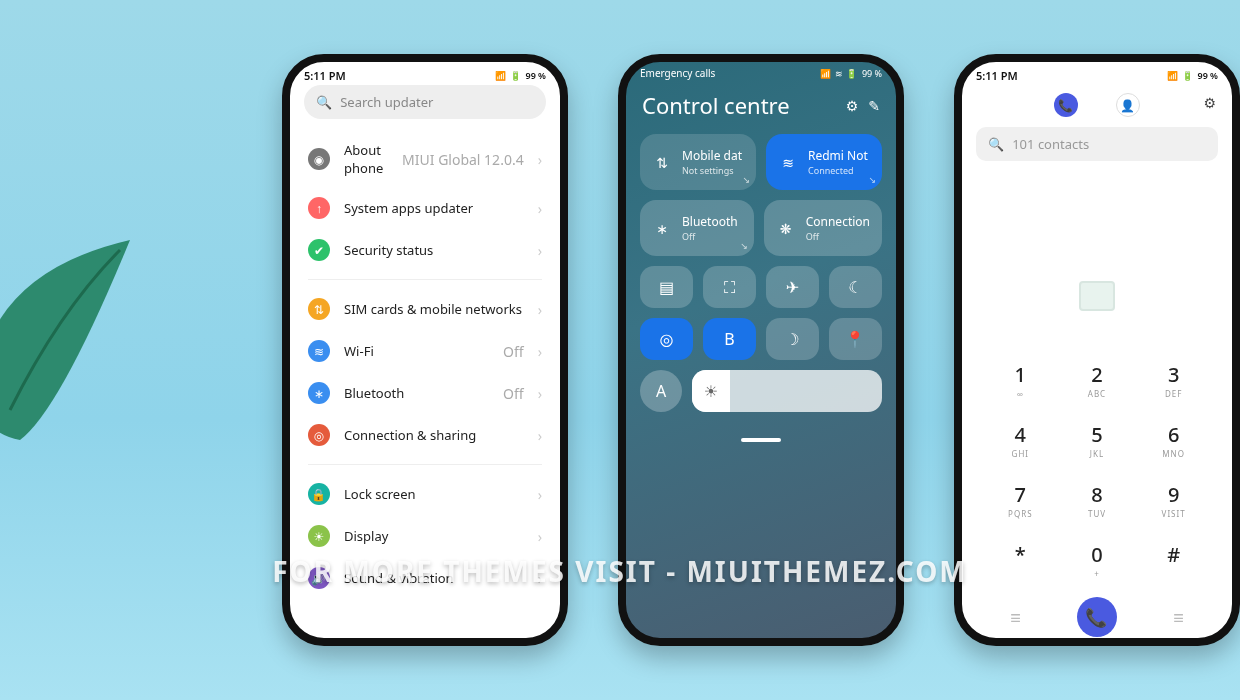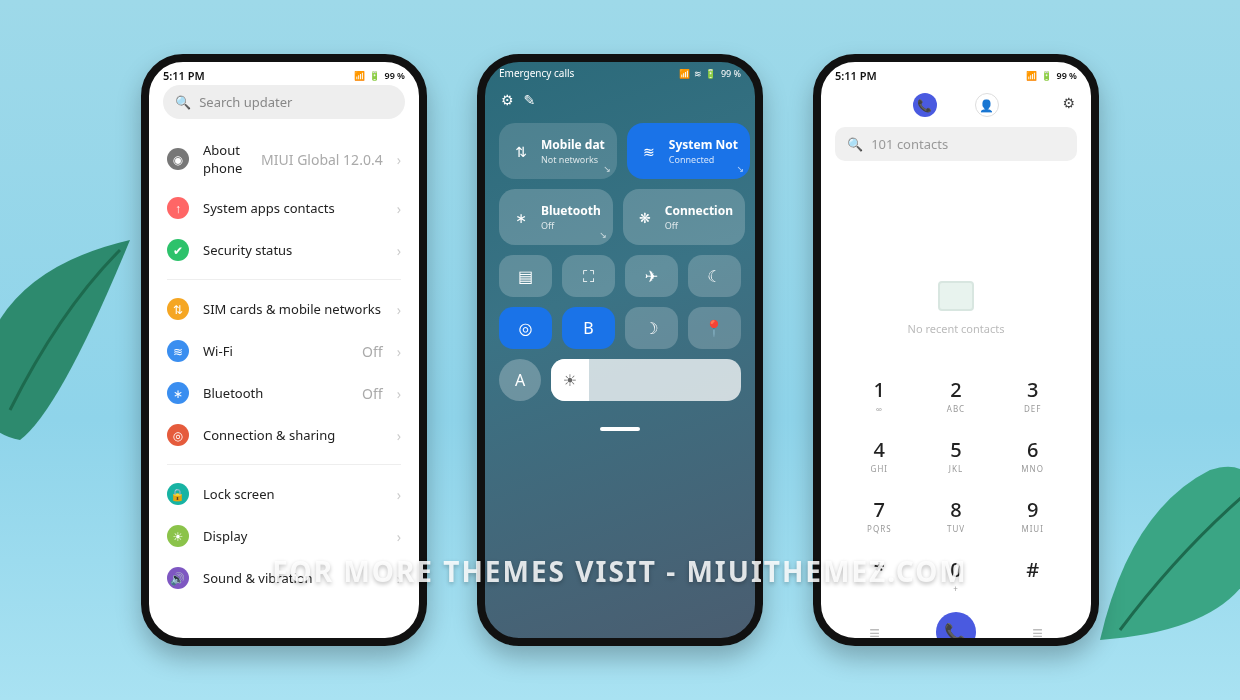--- a/index.html
+++ b/index.html
@@ -1,20 +1,20 @@
 <!DOCTYPE html>
 <html><head>
 <meta charset="utf-8">
 <style>
   * { box-sizing: border-box; margin: 0; padding: 0; }
   body { width: 1240px; height: 700px; background: linear-gradient(180deg, #9ed9e9 0%, #8fd4ea 60%, #a9e2f2 100%); position: relative; overflow: hidden; font-family: -apple-system, system-ui, sans-serif; }
   .leaf-left { position: absolute; left: -40px; top: 230px; width: 180px; height: 220px; }
   .leaf-right { position: absolute; right: -30px; bottom: 50px; width: 180px; height: 220px; }
   .watermark { position: absolute; left: 50%; top: 552px; transform: translateX(-50%); font-size: 28px; font-weight: 700; letter-spacing: 2px; color: rgba(255,255,255,0.85); text-shadow: 0 2px 4px rgba(0,0,0,0.25); white-space: nowrap; }
-  .phones { position: absolute; top: 54px; left: 0; right: 0; display: flex; justify-content: center; gap: 50px; }
+  .phones { position: absolute; top: 54px; left: 0; right: 0; display: flex; justify-content: flex-end; gap: 50px; }
   .phone { width: 286px; height: 592px; border-radius: 42px; border: 8px solid #111; background: #fff; overflow: hidden; position: relative; box-shadow: 0 12px 24px rgba(0,0,0,0.25); }
   .phone.dark { background: linear-gradient(160deg, #2b6a7a 0%, #3a7385 40%, #4a5d70 100%); }
   .statusbar { display: flex; justify-content: space-between; align-items: center; padding: 6px 14px 2px; font-size: 11px; font-weight: 600; color: #111; }
   .status-right { display: flex; gap: 4px; align-items: center; font-size: 9px; }
   
   .settings-title { font-size: 28px; font-weight: 400; color: #222; padding: 16px 20px 10px; }
   .searchbar { margin: 0 14px 12px; background: #eee; border-radius: 18px; display: flex; align-items: center; padding: 8px 12px; gap: 8px; color: #888; font-size: 13px; }
   .settings-list { padding: 0 14px; }
   .sitem { display: flex; align-items: center; gap: 14px; padding: 10px 4px; font-size: 13px; color: #222; border: none; background: none; width: 100%; text-align: left; }
   .sitem .sicon { width: 22px; height: 22px; border-radius: 11px; display: flex; align-items: center; justify-content: center; color: #fff; font-size: 12px; flex-shrink: 0; }
@@ -26,21 +26,21 @@
   .cc-emerg { font-size: 10px; color: #fff; padding: 4px 14px 0; display: flex; justify-content: space-between; align-items: center; gap: 38px; }
   .cc-title-row { display: flex; justify-content: space-between; align-items: center; padding: 10px 16px 14px; color: #fff; }
   .cc-title { font-size: 22px; font-weight: 400; }
   .cc-icons { display: flex; gap: 10px; font-size: 14px; }
   .cc-grid { padding: 0 14px; display: flex; flex-direction: column; gap: 10px; }
   .cc-wide-row { display: flex; gap: 10px; }
   .cc-tile { flex: 1; border-radius: 16px; padding: 10px 12px; display: flex; align-items: center; gap: 10px; color: #fff; position: relative; min-height: 56px; }
   .cc-tile.inactive { background: rgba(255,255,255,0.15); }
   .cc-tile.active { background: #1a73e8; }
   .cc-tile.light { background: rgba(255,255,255,0.2); }
-  .cc-tile .tlabel { font-size: 12px; font-weight: 700; white-space: nowrap; overflow: hidden; }
+  .cc-tile .tlabel { font-size: 12px; font-weight: 400; white-space: nowrap; overflow: hidden; }
   .cc-tile .tsub { font-size: 9px; opacity: .8; }
   .cc-tile .ticon { width: 20px; height: 20px; display: flex; align-items: center; justify-content: center; font-size: 14px; }
   .cc-tile .corner { position: absolute; right: 6px; bottom: 4px; font-size: 9px; opacity: .7; }
   .cc-small-row { display: flex; gap: 10px; }
   .cc-small { flex: 1; height: 42px; border-radius: 14px; background: rgba(255,255,255,0.2); color: #fff; display: flex; align-items: center; justify-content: center; font-size: 16px; }
   .cc-small.blue { background: #1a73e8; }
   .cc-bright-row { display: flex; gap: 10px; align-items: center; }
   .cc-a { width: 42px; height: 42px; border-radius: 21px; background: rgba(255,255,255,0.25); color: #fff; display: flex; align-items: center; justify-content: center; font-size: 16px; }
   .cc-slider { flex: 1; height: 42px; border-radius: 14px; background: rgba(255,255,255,0.75); position: relative; overflow: hidden; }
   .cc-slider .fill { position: absolute; left: 0; top: 0; bottom: 0; width: 20%; background: #fff; display: flex; align-items: center; justify-content: center; color: #666; }
@@ -91,21 +91,21 @@
     </div>
     <div class="settings-list">
       <div class="sitem">
           <span class="sicon" style="background:#777">◉</span>
           <span class="slabel">About phone</span>
           <span class="ssub">MIUI Global 12.0.4</span>
           <span class="chev">›</span>
         </div>
       <div class="sitem">
           <span class="sicon" style="background:#f66">↑</span>
-          <span class="slabel">System apps contacts</span>
+          <span class="slabel">System apps updater</span>
           <span class="chev">›</span>
         </div>
       <div class="sitem">
           <span class="sicon" style="background:#2dc26b">✔</span>
           <span class="slabel">Security status</span>
           <span class="chev">›</span>
         </div>
       <hr class="sdivider">
       <div class="sitem">
           <span class="sicon" style="background:#f5a623">⇅</span>
@@ -152,39 +152,40 @@
     <div class="cc-emerg">
       <span>Emergency calls</span>
       <span class="status-right">
           <span>📶</span>
           <span>≋</span>
           <span>🔋</span>
           <span>99 %</span>
         </span>
     </div>
     <div class="cc-title-row">
+      <span class="cc-title">Control centre</span>
       <span class="cc-icons">
         <span>⚙</span>
         <span>✎</span>
       </span>
     </div>
     <div class="cc-grid">
       <div class="cc-wide-row">
         <div class="cc-tile inactive">
             <span class="ticon">⇅</span>
             <div>
               <div class="tlabel">Mobile dat</div>
-              <div class="tsub">Not networks</div>
+              <div class="tsub">Not settings</div>
             </div>
             <span class="corner">↘</span>
           </div>
         <div class="cc-tile active">
             <span class="ticon">≋</span>
             <div>
-              <div class="tlabel">System Not</div>
+              <div class="tlabel">Redmi Not</div>
               <div class="tsub">Connected</div>
             </div>
             <span class="corner">↘</span>
           </div>
       </div>
       <div class="cc-wide-row">
         <div class="cc-tile light">
             <span class="ticon">∗</span>
             <div>
               <div class="tlabel">Bluetooth</div>
@@ -237,21 +238,20 @@
       <div class="dial-tab active">📞</div>
       <div class="dial-tab inactive">👤</div>
       <span class="dial-gear">⚙</span>
     </div>
     <div class="dial-search">
       <span>🔍</span>
       <span>101 contacts</span>
     </div>
     <div class="dial-empty">
       <div class="eic"></div>
-      <div>No recent contacts</div>
     </div>
     <div class="keypad">
       <div class="key">
           <div class="num">1</div>
           <div class="let">∞</div>
         </div>
       <div class="key">
           <div class="num">2</div>
           <div class="let">ABC</div>
         </div>
@@ -274,21 +274,21 @@
       <div class="key">
           <div class="num">7</div>
           <div class="let">PQRS</div>
         </div>
       <div class="key">
           <div class="num">8</div>
           <div class="let">TUV</div>
         </div>
       <div class="key">
           <div class="num">9</div>
-          <div class="let">MIUI</div>
+          <div class="let">VISIT</div>
         </div>
       <div class="key">
           <div class="num">*</div>
           <div class="let"></div>
         </div>
       <div class="key">
           <div class="num">0</div>
           <div class="let">+</div>
         </div>
       <div class="key">

